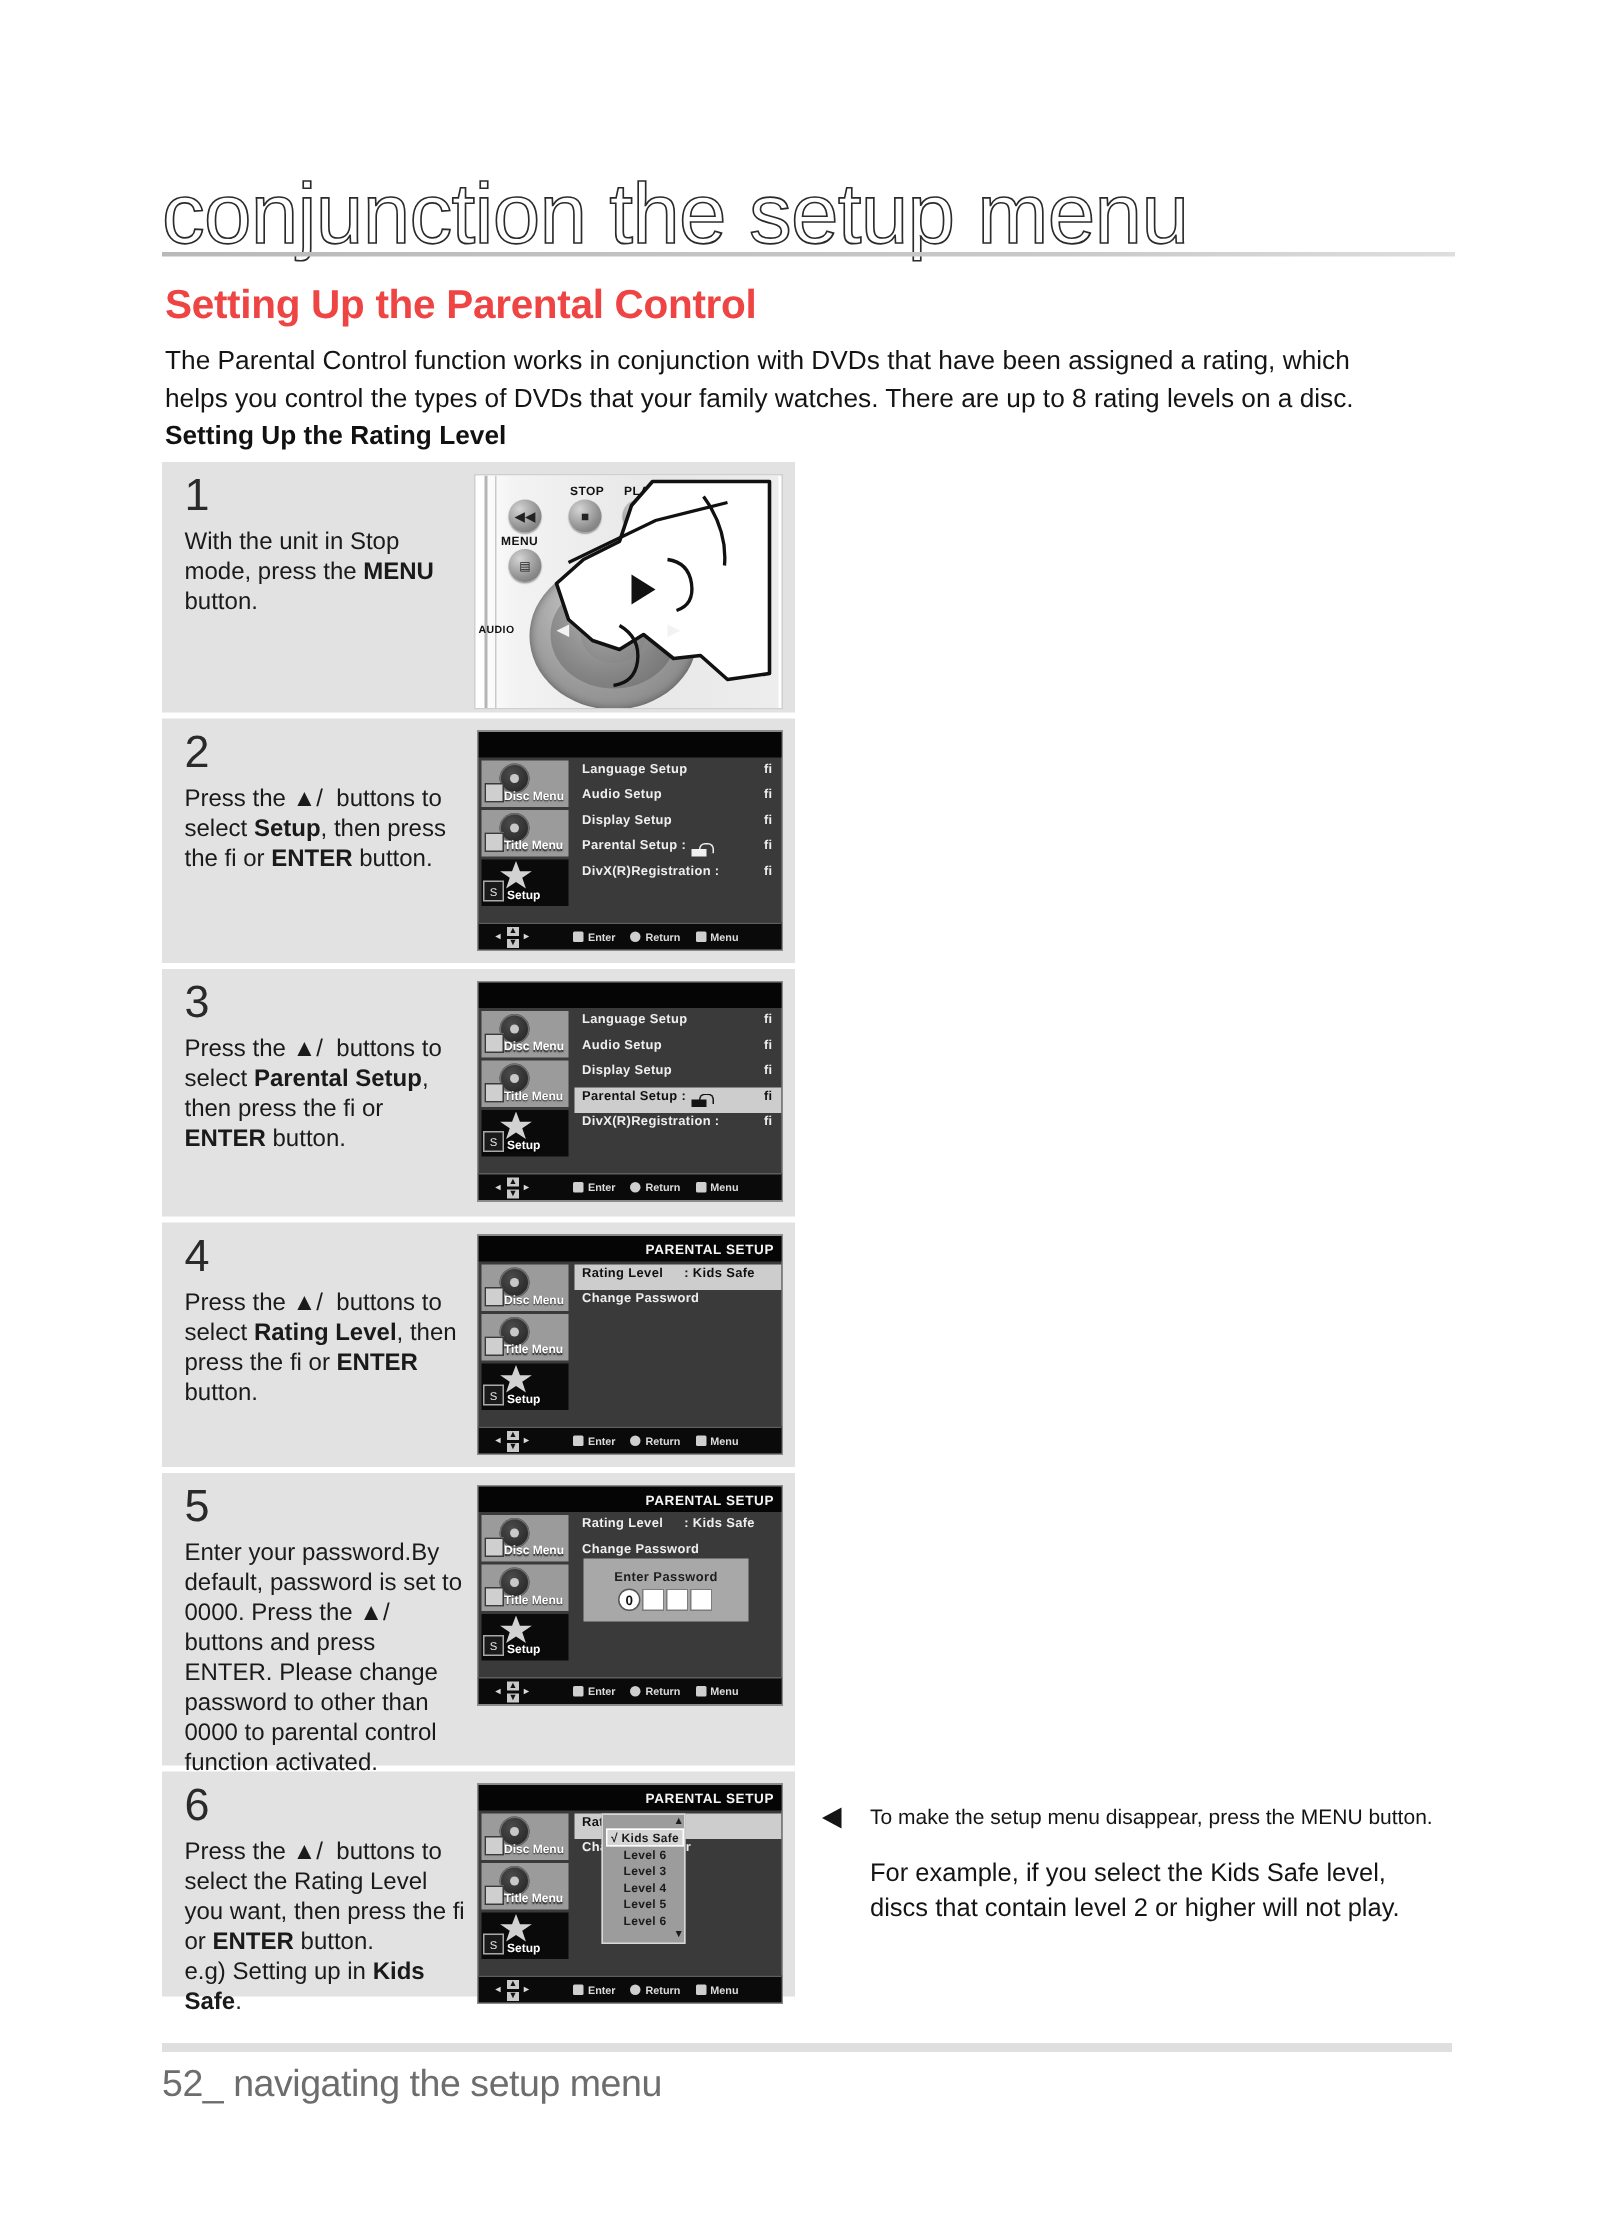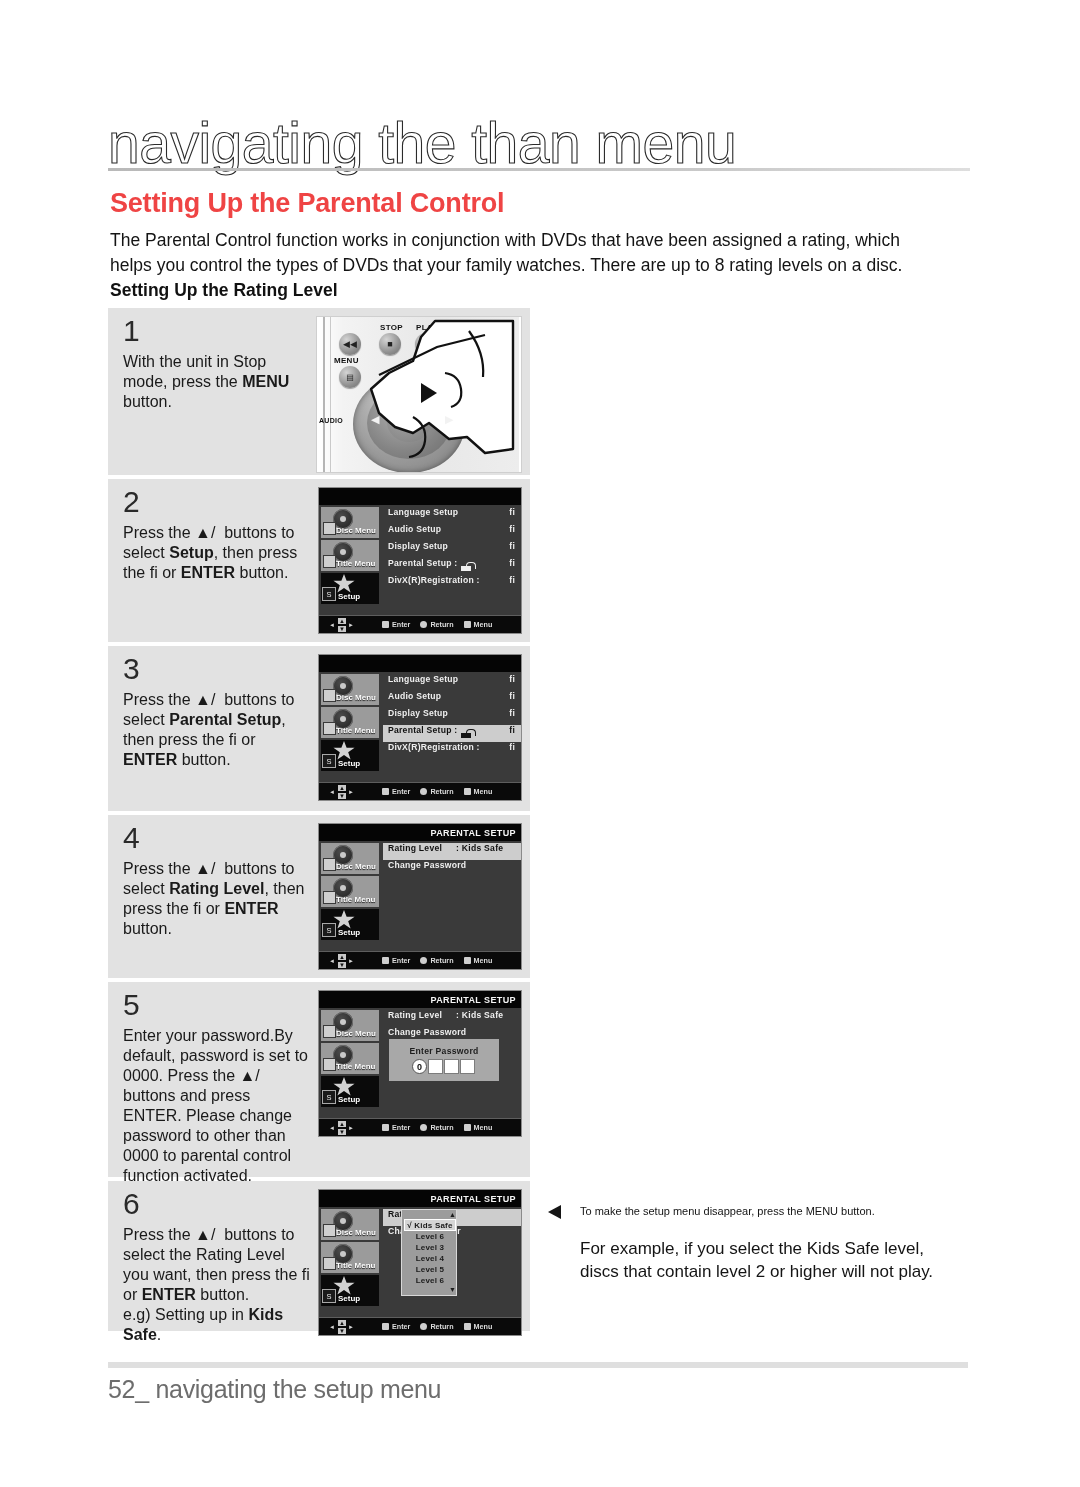--- a/index.html
+++ b/index.html
@@ -206,36 +206,36 @@
   .dd-item.sel{background:#d5d5d5;border:1px solid #ffffff;box-sizing:border-box;height:12px;}
 
   
   .note{position:absolute;left:548px;top:1200px;width:410px;}
   .note-row{position:relative;padding-left:32px;}
   .note-tri{
     position:absolute;left:0;top:5px;width:0;height:0;
     border-top:7px solid transparent;border-bottom:7px solid transparent;
     border-right:13px solid #151515;
   }
-  .note-p{font-size:11px;line-height:23px;color:#141414;margin:0;}
+  .note-p{font-size:14px;line-height:23px;color:#141414;margin:0;}
   .note-p2{font-size:17px;line-height:23px;color:#141414;margin:14px 0 0 32px;}
 
   
   .footer-rule{position:absolute;left:108px;top:1362px;width:860px;height:6px;background:#dfdfdf;}
   .footer{
     position:absolute;left:108px;top:1375px;
     font-size:25px;color:#6d6d6d;letter-spacing:-0.3px;
   }
 </style>
 </head>
 <body>
 
 <div class="page">
 
-  <div class="chapter-title">navigating the than menu</div>
+  <div class="chapter-title">conjunction the setup menu</div>
   <div class="chapter-rule"></div>
 
   <div class="h1">Setting Up the Parental Control</div>
   <div class="intro">The Parental Control function works in conjunction with DVDs that have been assigned a rating, which helps you control the types of DVDs that your family watches. There are up to 8 rating levels on a disc.</div>
   <div class="h2">Setting Up the Rating Level</div>
 
   <div class="steps" id="steps">
       <div class="step" style="height:167px">
         <div class="step-num">1</div>
         <div class="step-text">With the unit in Stop mode, press the <b>MENU</b> button.</div>

